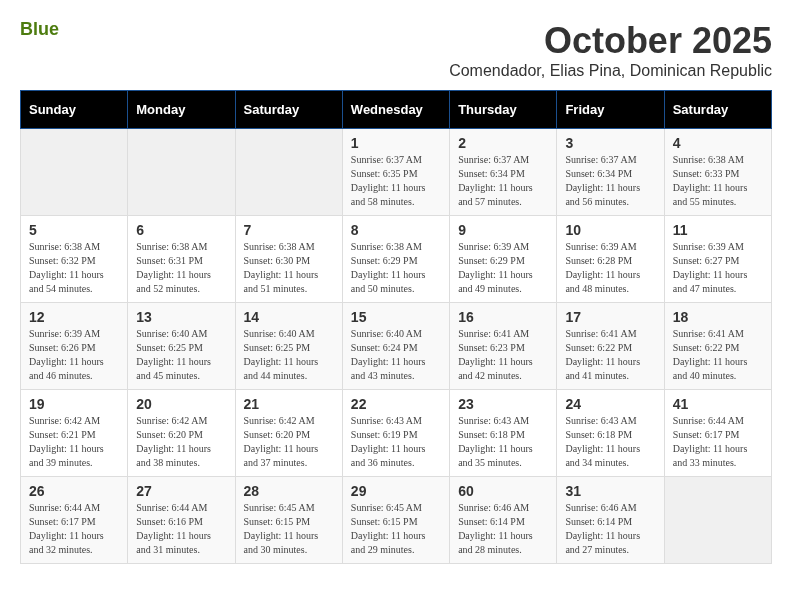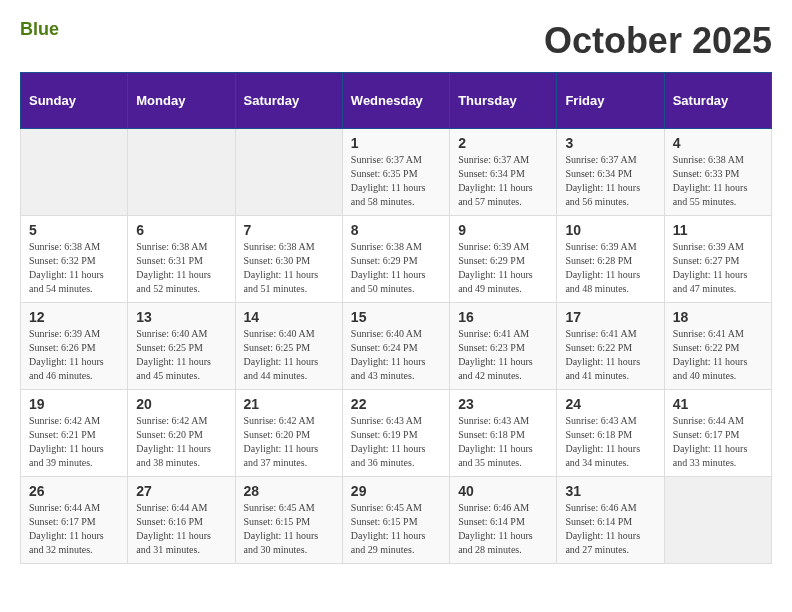--- a/index.html
+++ b/index.html
@@ -45,25 +45,25 @@
     .subtitle {
       font-size: 16px;
       color: #333;
     }
     .calendar {
       width: 100%;
       border-collapse: collapse;
       border: 1px solid #ccc;
     }
     .calendar th {
-      background-color: #4c1d95;
+      background-color: #000000;
       color: #fff;
       font-size: 13px;
       font-weight: bold;
-      padding: 20px 8px;
+      padding: 11px 8px;
       text-align: left;
       border: 1px solid #1a4f8f;
     }
     .calendar td {
       vertical-align: top;
       padding: 6px 8px;
       border: 1px solid #ddd;
       font-size: 10.5px;
       color: #333;
       min-width: 100px;
@@ -97,20 +97,21 @@
 <div class="header">
   <div class="logo">
     <div>
       <div class="logo-text">
         <span style="color:#4d7c0f;font-size:18px;font-weight:bold;">Blue</span>
       </div>
     </div>
   </div>
   <div class="title-block">
     <div class="month-title">October 2025</div>
+    <div class="subtitle">Comendador, Elias Pina, Dominican Republic</div>
   </div>
 </div>
 
 <table class="calendar">
   <thead>
     <tr id="header-row">
         <th>Sunday</th>
         <th>Monday</th>
         <th>Saturday</th>
         <th>Wednesday</th>
@@ -300,21 +301,21 @@
 Sunset: 6:15 PM
 Daylight: 11 hours and 30 minutes.</div>
         </td>
         <td>
           <div class="day-num">29</div>
           <div class="day-info" style="white-space: pre-line;">Sunrise: 6:45 AM
 Sunset: 6:15 PM
 Daylight: 11 hours and 29 minutes.</div>
         </td>
         <td>
-          <div class="day-num">40</div>
+          <div class="day-num">60</div>
           <div class="day-info" style="white-space: pre-line;">Sunrise: 6:46 AM
 Sunset: 6:14 PM
 Daylight: 11 hours and 28 minutes.</div>
         </td>
         <td>
           <div class="day-num">31</div>
           <div class="day-info" style="white-space: pre-line;">Sunrise: 6:46 AM
 Sunset: 6:14 PM
 Daylight: 11 hours and 27 minutes.</div>
         </td>

